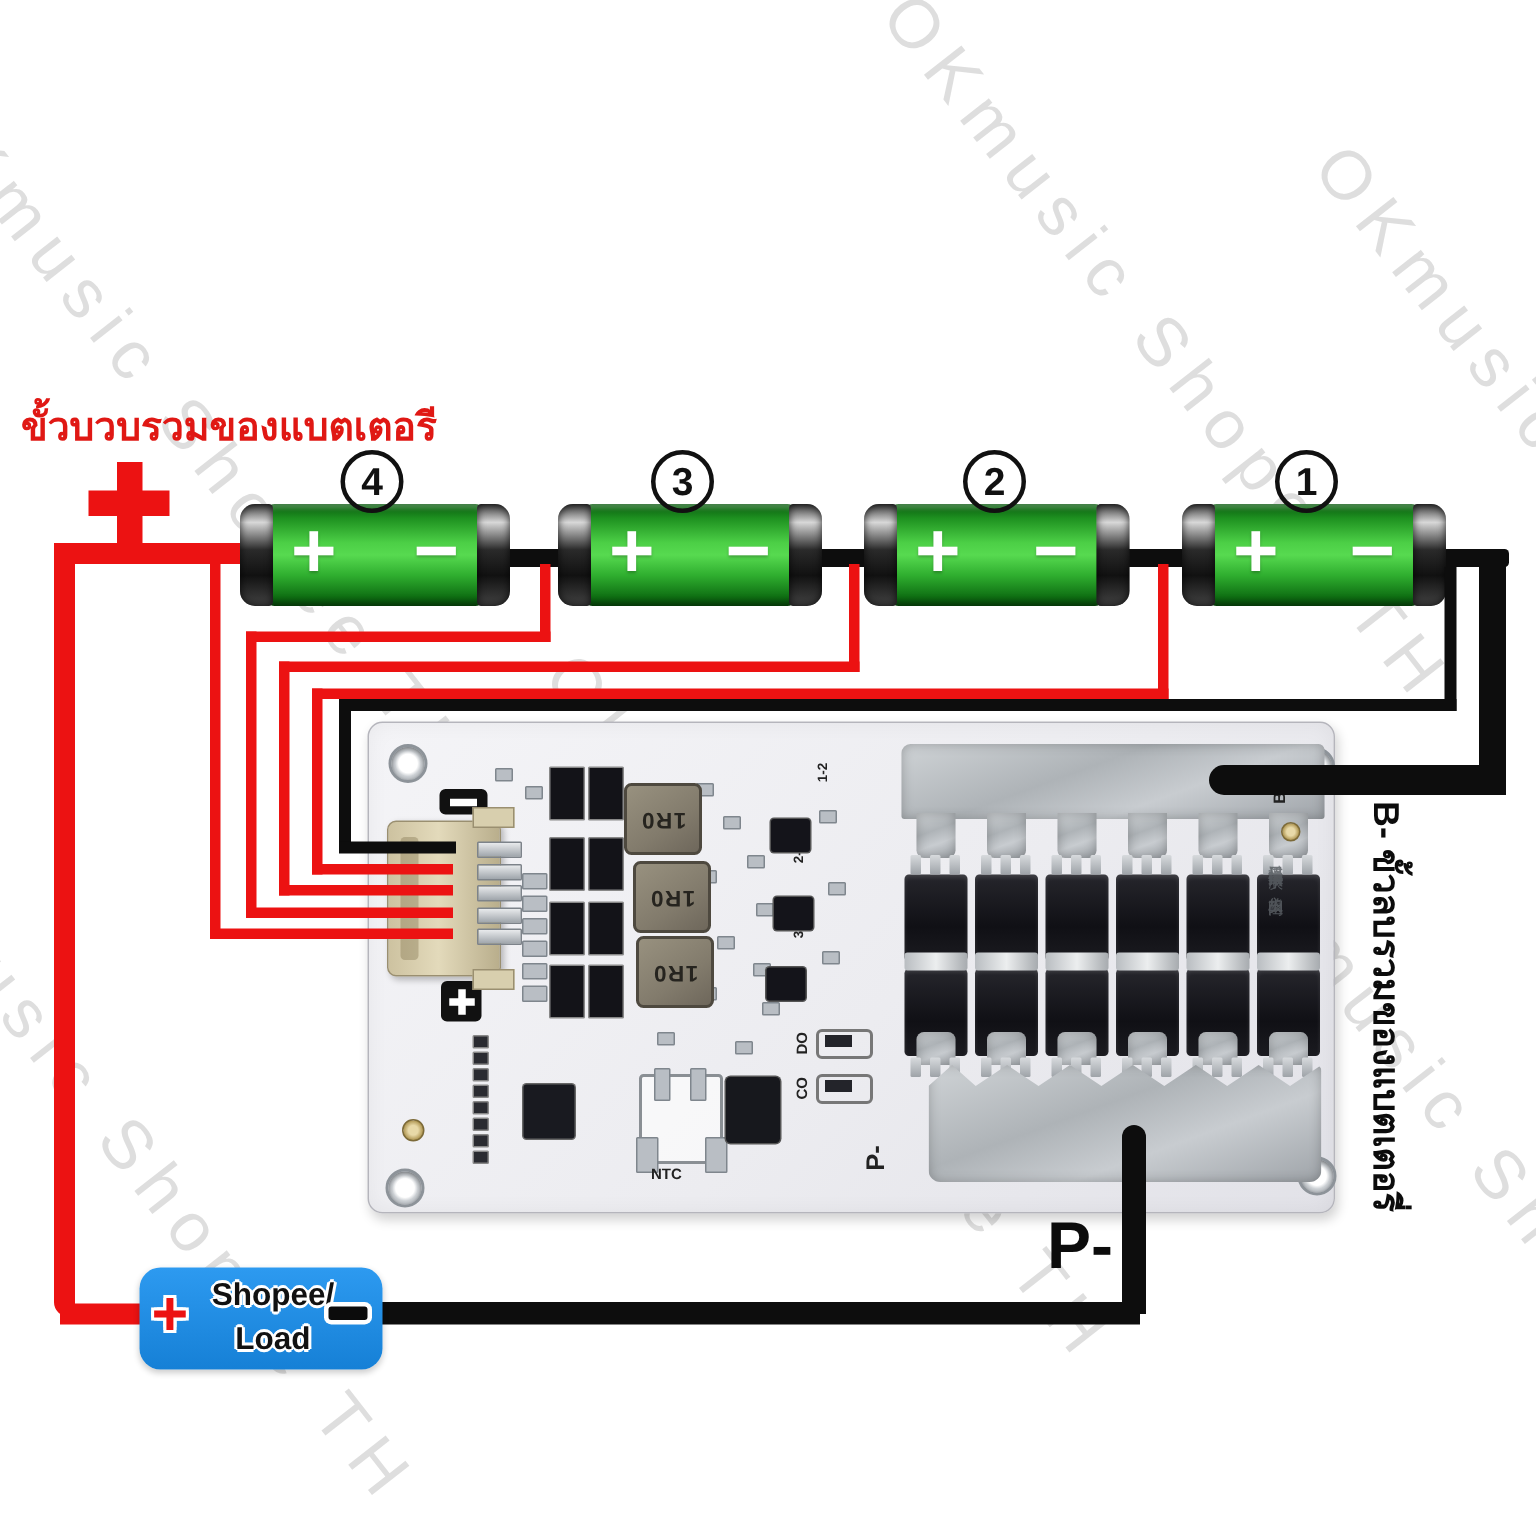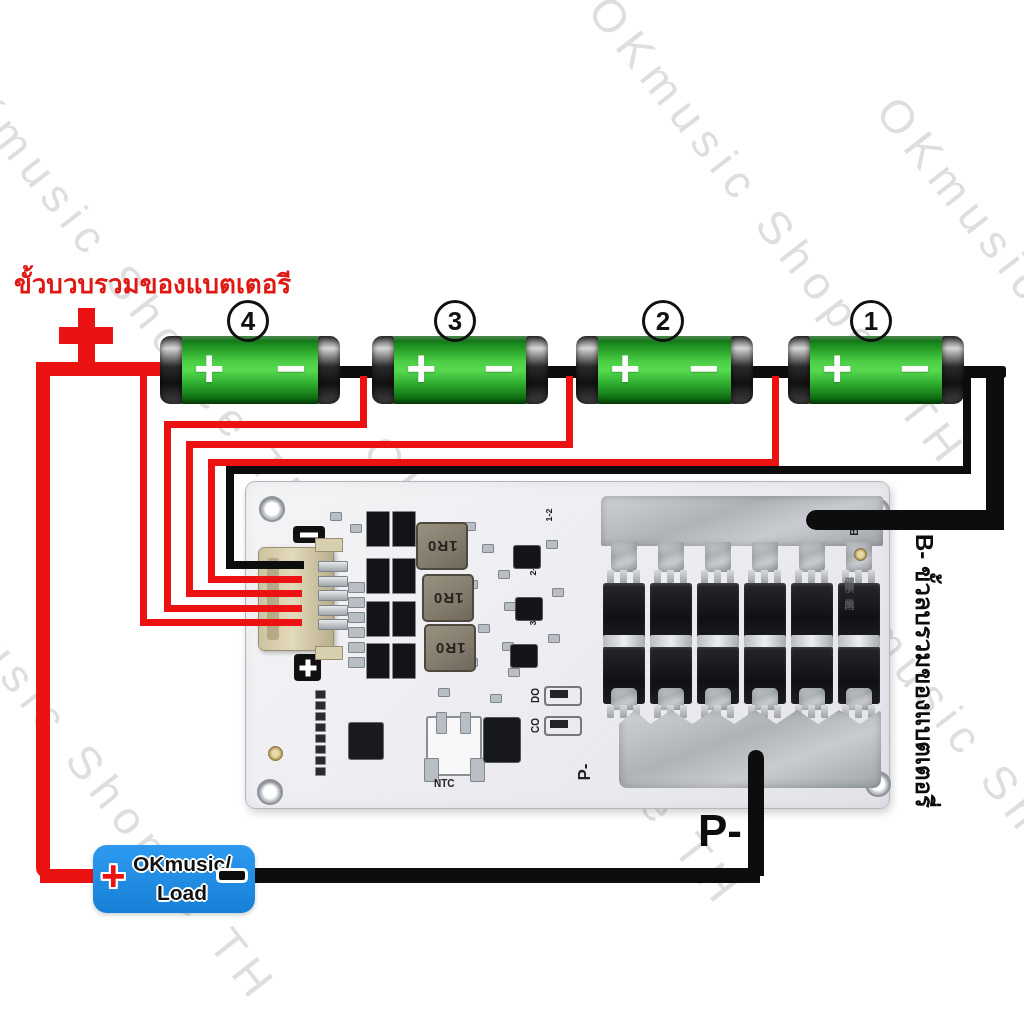--- a/index.html
+++ b/index.html
@@ -354,17 +354,17 @@
     <div class="tp" style="left:22px;top:264px;width:13px;height:13px;"></div>
     <div class="tp" style="left:608px;top:66px;width:11px;height:11px;"></div>
     <div class="cn-note" style="left:596px;top:86px;height:210px;">过流保护阈值取决于B-主板的内阻</div>
   </div>
 
   <div class="bminus-label" style="left:944px;top:534px;">B- ขั้วลบรวมของแบตเตอรี่</div>
   <div class="pminus-label" style="left:698px;top:806px;">P-</div>
 
   <div id="charger">
     <div class="cplus">+</div>
-    <div class="cline" style="top:7px;">OKmusic/</div>
+    <div class="cline" style="top:7px;">Shopee/</div>
     <div class="cline" style="top:36px;">Load</div>
     <div class="cminus"></div>
   </div>
 </div>
 
 </body></html>

